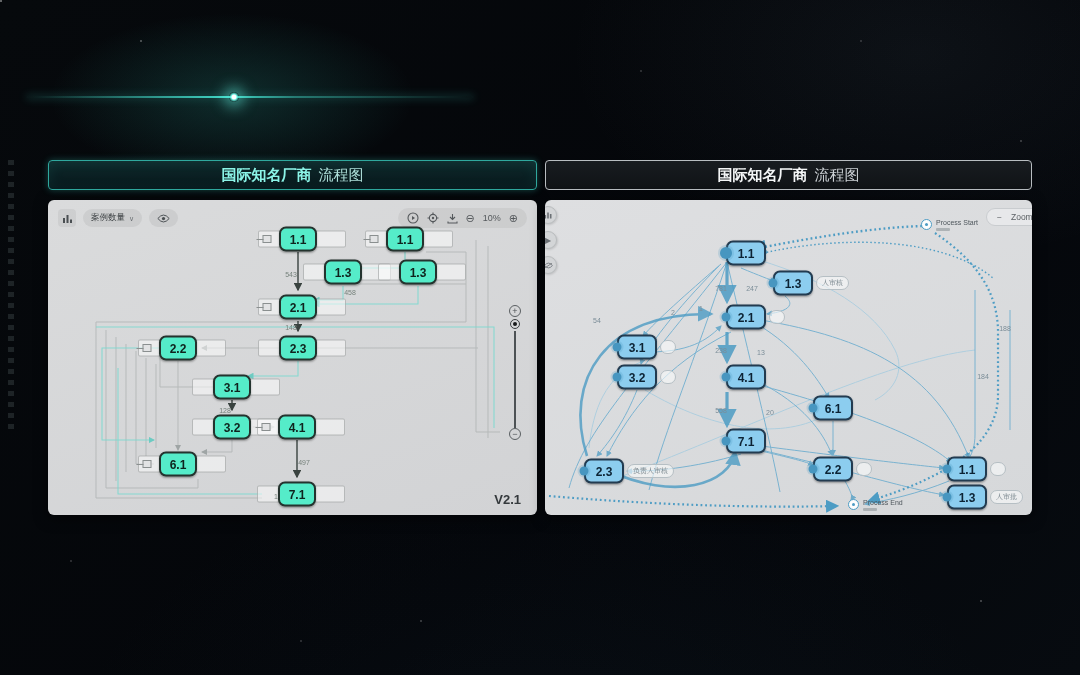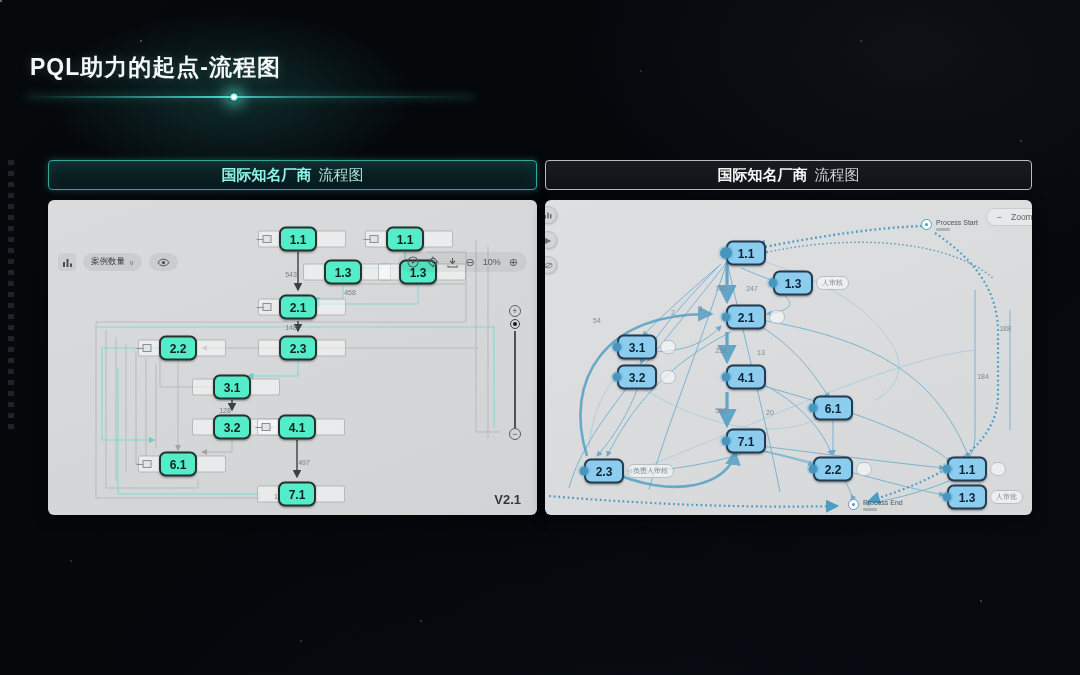--- a/index.html
+++ b/index.html
@@ -43,21 +43,21 @@
   .phead-l span{color:#aee0da;font-weight:400;}
   .phead-r{border:1px solid var(--right-header-border,#b8bdc1);background:linear-gradient(180deg,#181c20,#101316);}
   .phead-r b{color:#f4f6f7;}
   .phead-r span{color:#cdd2d6;font-weight:400;}
   .canvas{position:absolute;top:40px;left:0;width:100%;height:315px;border-radius:6px;overflow:hidden;
     box-shadow:0 3px 14px rgba(0,0,0,.55);}
   .canvas.lc{background:linear-gradient(160deg,#dadbdc,#d2d3d5);}
   .canvas.rc{background:linear-gradient(160deg,#dedfe1,#d6d8da);}
   .edges{position:absolute;inset:0;z-index:1;}
   
-  .ltb{position:absolute;top:8px;left:10px;right:10px;display:flex;align-items:center;gap:7px;z-index:6;margin-top:44px;}
+  .ltb{position:absolute;top:8px;left:10px;right:10px;display:flex;align-items:center;gap:7px;z-index:6;}
   .tbtn{height:18px;min-width:18px;display:flex;align-items:center;justify-content:center;border-radius:4px;
     background:rgba(0,0,0,.05);color:#4a4f52;}
   .tpill{display:flex;align-items:center;gap:4px;padding:0 8px;height:18px;border-radius:9px;background:rgba(0,0,0,.06);
     font-size:8.5px;color:#3c4043;white-space:nowrap;}
   .chev{font-size:7px;color:#6c7175;line-height:1;}
   .ltb-right{margin-left:auto;display:flex;align-items:center;gap:8px;background:rgba(0,0,0,.05);border-radius:10px;
     padding:0 9px;height:20px;font-size:9px;color:#55595c;}
   .gly{font-size:11px;line-height:1;color:#55595c;}
   
   .lnode,.rnode{position:absolute;transform:translate(-50%,-50%);height:25px;display:flex;align-items:center;
@@ -95,21 +95,20 @@
   .psub{width:14px;height:3px;background:rgba(90,100,105,.35);border-radius:1px;margin-top:1px;}
   svg{display:block;}
 </style>
 </head>
 <body>
 
 <div class="slide">
   <i class="stars"></i>
   <i class="edge-deco"></i>
 
-  <h1 class="page-title">PQL助力的起点-流程图</h1>
   <div class="title-rule">
     <i class="title-spark"></i>
   </div>
 
 
   <section class="panel left">
     <div class="phead phead-l">
       <b>国际知名厂商</b>
       <span>流程图</span>
     </div>

